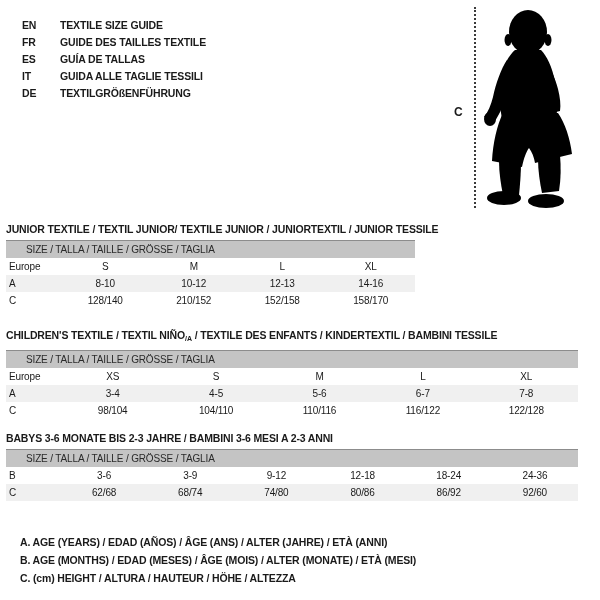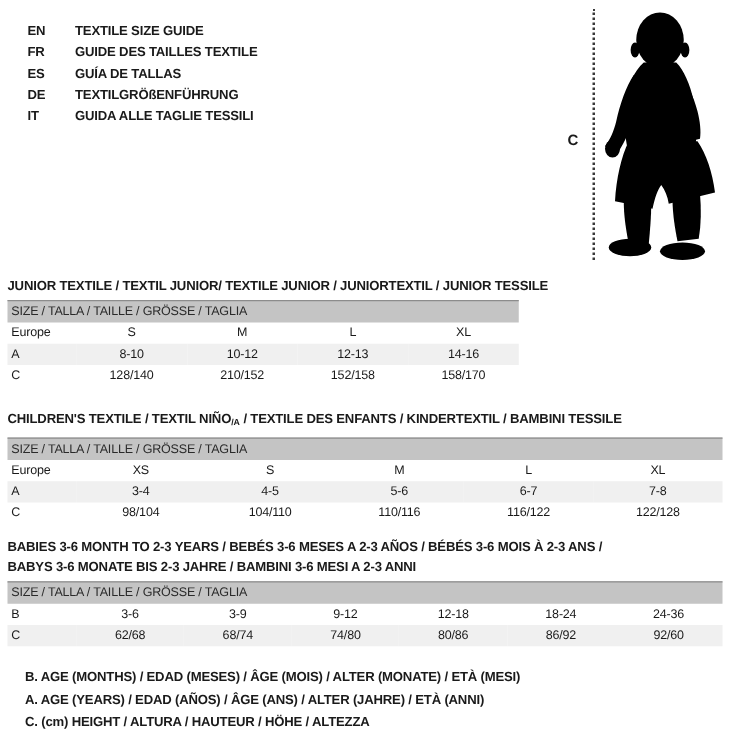--- a/index.html
+++ b/index.html
@@ -35,21 +35,21 @@
 
   
   .size-section{position:absolute;left:6px;}
   .sec-junior{top:222px;width:409px;}
   .sec-children{top:328px;width:572px;}
   .sec-babies{top:430px;width:572px;}
   .sec-title{font-weight:bold;font-size:10.5px;line-height:14px;white-space:nowrap;}
   .sec-babies .sec-title{line-height:16px;}
   .sec-title .sub{font-size:7px;vertical-align:-2px;letter-spacing:0;}
   .band{margin-top:4px;height:18px;line-height:17px;background:var(--band-bg);
-    border-top:1px solid var(--band-border);padding-left:3px;
+    border-top:1px solid var(--band-border);padding-left:20px;
     font-size:10px;color:#2a2a2a;}
   .sec-babies .band{margin-top:3px;}
   table.size-table{width:100%;border-collapse:collapse;table-layout:fixed;}
   .size-table td{height:17px;font-size:10px;text-align:center;vertical-align:middle;
     padding:0;white-space:nowrap;}
   .size-table td.lbl{text-align:left;padding-left:3px;}
   .size-table tbody tr:nth-child(even){background:var(--row-alt);}
 
   
   .notes{position:absolute;left:20px;top:533px;}
@@ -67,26 +67,26 @@
       </div>
       <div class="lang-row">
         <span class="lang-code">FR</span>
         <span class="lang-title">GUIDE DES TAILLES TEXTILE</span>
       </div>
       <div class="lang-row">
         <span class="lang-code">ES</span>
         <span class="lang-title">GUÍA DE TALLAS</span>
       </div>
       <div class="lang-row">
+        <span class="lang-code">IT</span>
+        <span class="lang-title">GUIDA ALLE TAGLIE TESSILI</span>
+      </div>
+      <div class="lang-row">
         <span class="lang-code">DE</span>
         <span class="lang-title">TEXTILGRÖßENFÜHRUNG</span>
-      </div>
-      <div class="lang-row">
-        <span class="lang-code">IT</span>
-        <span class="lang-title">GUIDA ALLE TAGLIE TESSILI</span>
       </div>
     </div>
 
   <div class="figure">
     <span class="figure-label">C</span>
     <div class="dotted-line"></div>
     <svg class="baby-svg" width="118" height="206" viewBox="0 0 118 206" aria-hidden="true">
       <g fill="#000000">
         <ellipse cx="49" cy="27" rx="19" ry="22"></ellipse>
         <ellipse cx="29" cy="35" rx="3.5" ry="6"></ellipse>
@@ -180,21 +180,20 @@
               <td class="val">104/110</td>
               <td class="val">110/116</td>
               <td class="val">116/122</td>
               <td class="val">122/128</td>
             </tr>
           </tbody>
         </table>
       </section>
       <section class="size-section sec-babies">
         <h2 class="sec-title">
-          <div><span>BABIES 3-6 MONTH TO 2-3 YEARS / BEBÉS 3-6 MESES A 2-3 AÑOS / BÉBÉS 3-6 MOIS À 2-3 ANS /</span></div>
           <div><span>BABYS 3-6 MONATE BIS 2-3 JAHRE / BAMBINI 3-6 MESI A 2-3 ANNI</span></div>
         </h2>
         <div class="band">SIZE / TALLA / TAILLE / GRÖSSE / TAGLIA</div>
         <table class="size-table">
           <colgroup>
             <col style="width: 55px;">
             <col>
             <col>
             <col>
             <col>
@@ -219,18 +218,18 @@
               <td class="val">80/86</td>
               <td class="val">86/92</td>
               <td class="val">92/60</td>
             </tr>
           </tbody>
         </table>
       </section>
     </div>
 
   <div class="notes">
+      <div class="note-line">A. AGE (YEARS) / EDAD (AÑOS) / ÂGE (ANS) / ALTER (JAHRE) / ETÀ (ANNI)</div>
       <div class="note-line">B. AGE (MONTHS) / EDAD (MESES) / ÂGE (MOIS) / ALTER (MONATE) / ETÀ (MESI)</div>
-      <div class="note-line">A. AGE (YEARS) / EDAD (AÑOS) / ÂGE (ANS) / ALTER (JAHRE) / ETÀ (ANNI)</div>
       <div class="note-line">C. (cm) HEIGHT / ALTURA / HAUTEUR / HÖHE / ALTEZZA</div>
     </div>
 
 </div>
 
 </body></html>

